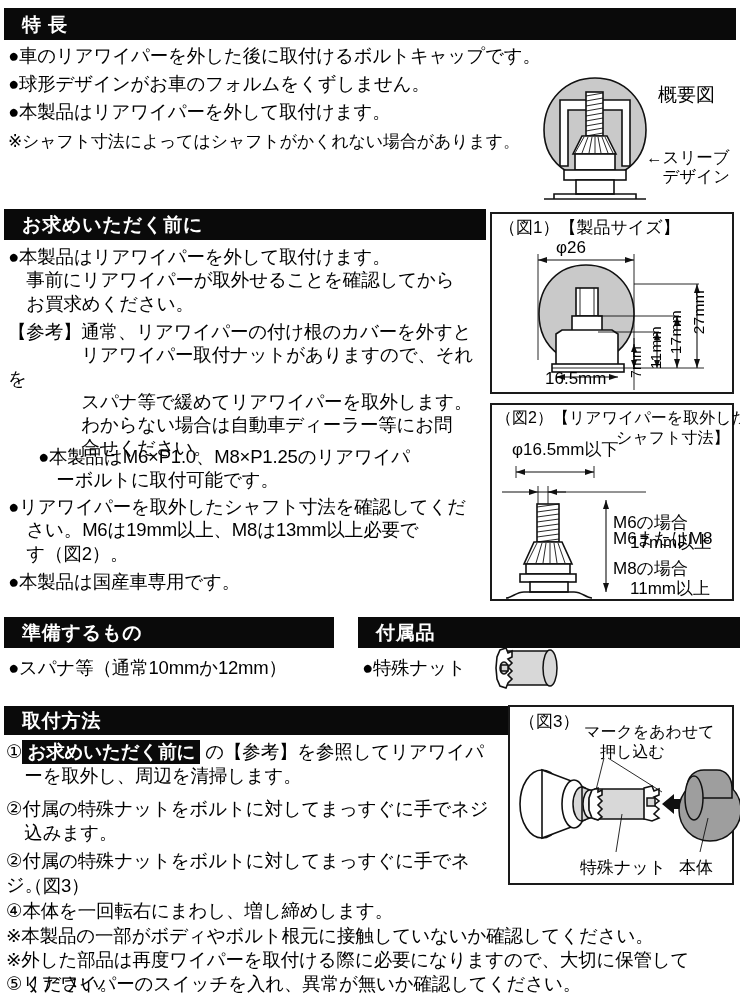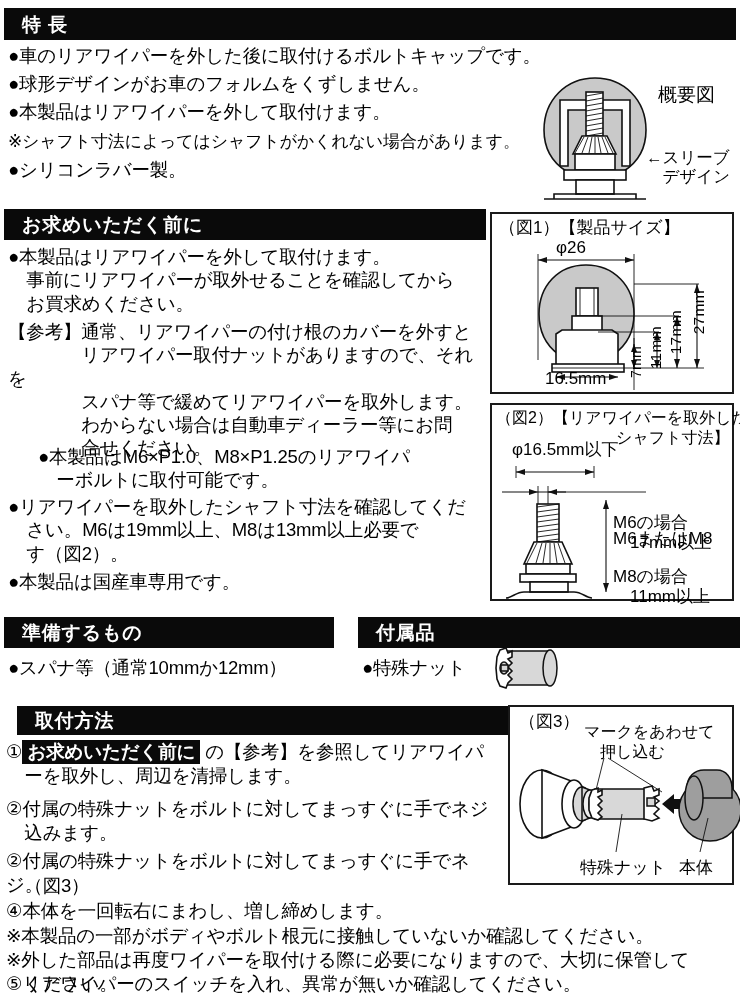--- a/index.html
+++ b/index.html
@@ -109,21 +109,20 @@
 <div class="page">
 
   <div class="bar" style="left:4px; top:8px; width:732px; height:32px;">
     <span class="bar-label">特 長</span>
   </div>
 
   <div class="txt" style="left:8px; top:44px; width:640px;">●車のリアワイパーを外した後に取付けるボルトキャップです。</div>
   <div class="txt" style="left:8px; top:72px; width:520px;">●球形デザインがお車のフォルムをくずしません。</div>
   <div class="txt" style="left:8px; top:100px; width:520px;">●本製品はリアワイパーを外して取付けます。</div>
   <div class="txt small" style="left:8px; top:131px; width:520px;">※シャフト寸法によってはシャフトがかくれない場合があります。</div>
-  <div class="txt" style="left:8px; top:158px; width:400px;">●シリコンラバー製。</div>
 
   <div style="position:absolute; left:520px; top:70px; width:150px; height:130px;">
     <svg width="150" height="130" viewBox="0 0 150 130">
 
       <path class="fillgrey" d="M75 8 C104 8 126 30 126 60 C126 78 118 92 104 101 L46 101 C32 92 24 78 24 60 C24 30 46 8 75 8 Z"></path>
 
       <path class="fillwhite" d="M40 30 L40 96 L48 96 L48 40 L102 40 L102 96 L110 96 L110 30 Z"></path>
 
       <rect class="fillwhite" x="66" y="22" width="17" height="44"></rect>
       <g class="thin">
@@ -293,21 +292,21 @@
 
       <line class="dimline" x1="110" y1="40" x2="110" y2="132"></line>
       <path class="fillblack" d="M110 40 L107 49 L113 49 Z"></path>
       <path class="fillblack" d="M110 132 L107 123 L113 123 Z"></path>
     </svg>
   </div>
 
   <div class="figlabel" style="left:613px; top:481px; font-size:17px;margin-top:48px;">M6またはM8</div>
   <div class="figlabel" style="left:613px; top:513px; font-size:17px; line-height:1.2;">M6の場合
 　17mm以上</div>
-  <div class="figlabel" style="left:613px; top:559px; font-size:17px; line-height:1.2;margin-top:8px;">M8の場合
+  <div class="figlabel" style="left:613px; top:559px; font-size:17px; line-height:1.2;">M8の場合
 　11mm以上</div>
 
   <div class="bar" style="left:4px; top:617px; width:330px; height:31px;">
     <span class="bar-label">準備するもの</span>
   </div>
   <div class="txt" style="left:8px; top:656px; width:340px;">●スパナ等（通常10mmか12mm）</div>
 
   <div class="bar" style="left:358px; top:617px; width:390px; height:31px;">
     <span class="bar-label">付属品</span>
   </div>
@@ -320,21 +319,21 @@
 
       <ellipse class="fillgrey2" cx="64" cy="25" rx="7" ry="18"></ellipse>
 
       <path class="fillwhite" d="M14 7 L20 5 L22 10 L26 8 L26 14 L22 16 L26 20 L22 24 L26 28 L22 32 L26 36 L22 40 L20 45 L14 43 L11 36 L10 25 L11 14 Z"></path>
 
       <ellipse class="fillgrey2" cx="18" cy="25" rx="4" ry="6"></ellipse>
       <rect class="fillgrey2" x="15" y="22" width="7" height="6"></rect>
     </svg>
   </div>
 
-  <div class="bar" style="left:17px; top:706px; width:592px; height:29px;">
+  <div class="bar" style="left:4px; top:706px; width:592px; height:29px;">
     <span class="bar-label">取付方法</span>
   </div>
 
   <div class="txt" style="left:6px; top:740px; width:500px;"><span>①</span><span class="chip">お求めいただく前に</span> <span style="white-space:pre-wrap;">の【参考】を参照してリアワイパ
 　ーを取外し、周辺を清掃します。</span></div>
 
   <div class="txt" style="left:6px; top:797px; width:500px;">②付属の特殊ナットをボルトに対してまっすぐに手でネジ
 　込みます。</div>
   <div class="txt" style="left:6px; top:849px; width:500px;">②付属の特殊ナットをボルトに対してまっすぐに手でネジ。</div>
   <div class="txt" style="left:6px; top:874px; width:200px;">　（図3）</div>

